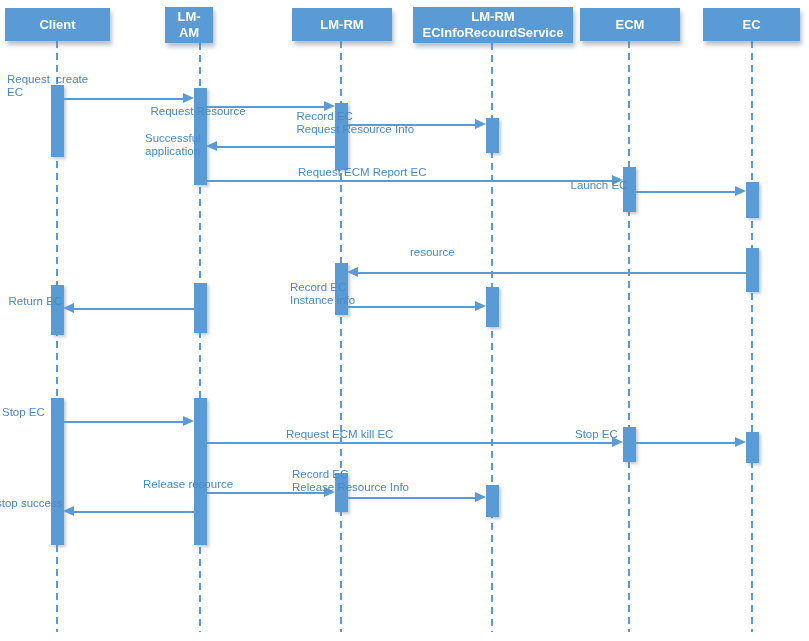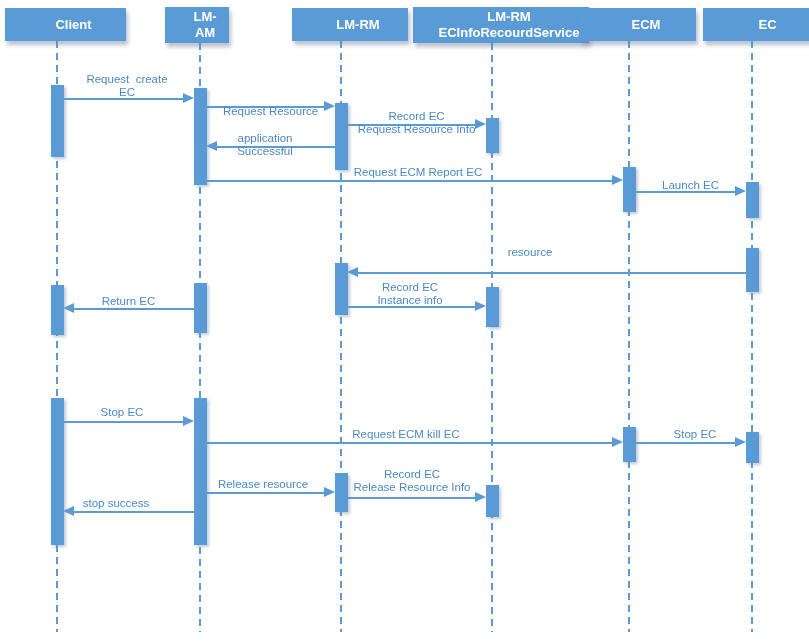--- a/index.html
+++ b/index.html
@@ -5,37 +5,36 @@
   html,body{margin:0;padding:0;background:#ffffff;}
   #canvas{
     position:relative;width:809px;height:641px;background:#ffffff;
     font-family:"Liberation Sans", sans-serif;overflow:hidden;
   }
   .actor-box{
     position:absolute;background:var(--accent);color:#ffffff;
     font-weight:bold;font-size:13px;line-height:16px;text-align:center;
     display:flex;flex-direction:column;align-items:center;justify-content:center;
     box-shadow:2px 4px 4px rgba(120,135,160,.5);
-    padding-left:16px;
   }
   .actor-label{white-space:pre;}
   .lifeline{
     position:absolute;width:2px;
     background:repeating-linear-gradient(to bottom, var(--line) 0 7px, transparent 7px 12px);
   }
   .activation{
     position:absolute;width:13px;background:var(--accent);
     box-shadow:2px 2px 3px rgba(120,135,160,.45);
   }
   .msg-line-el{position:absolute;height:2px;background:var(--line);}
   .arrow-head{position:absolute;width:0;height:0;border-top:5px solid transparent;border-bottom:5px solid transparent;}
   .arrow-head.right{border-left:11px solid var(--line);}
   .arrow-head.left{border-right:11px solid var(--line);}
   .msg-label{
-    position:absolute;width:240px;text-align:center;
+    position:absolute;width:240px;text-align:left;
     font-size:11.5px;line-height:13px;color:var(--label);
   }
   .msg-label .msg-line{display:block;white-space:pre;}
 </style>
 </head>
 <body>
 
 <div id="canvas">
   <div id="layer-lifelines">
       <div class="lifeline" style="left: 56px; top: 41px; height: 591px;"></div>
@@ -85,22 +84,22 @@
         <div class="arrow-head right" style="top: 119px; left: 475px;"></div>
         <div class="msg-label" style="left: 296.5px; top: 110px;">
           <div class="msg-line">Record EC</div>
           <div class="msg-line">Request Resource Info</div>
         </div>
       </div>
       <div class="message">
         <div class="msg-line-el" style="top: 146px; left: 215px; width: 120px;"></div>
         <div class="arrow-head left" style="top: 141px; left: 206px;"></div>
         <div class="msg-label" style="left: 145px; top: 132px;">
+          <div class="msg-line">Successful</div>
           <div class="msg-line">application</div>
-          <div class="msg-line">Successful</div>
         </div>
       </div>
       <div class="message">
         <div class="msg-line-el" style="top: 180px; left: 206px; width: 408px;"></div>
         <div class="arrow-head right" style="top: 175px; left: 612px;"></div>
         <div class="msg-label" style="left: 298px; top: 166px;">
           <div class="msg-line">Request ECM Report EC</div>
         </div>
       </div>
       <div class="message">

